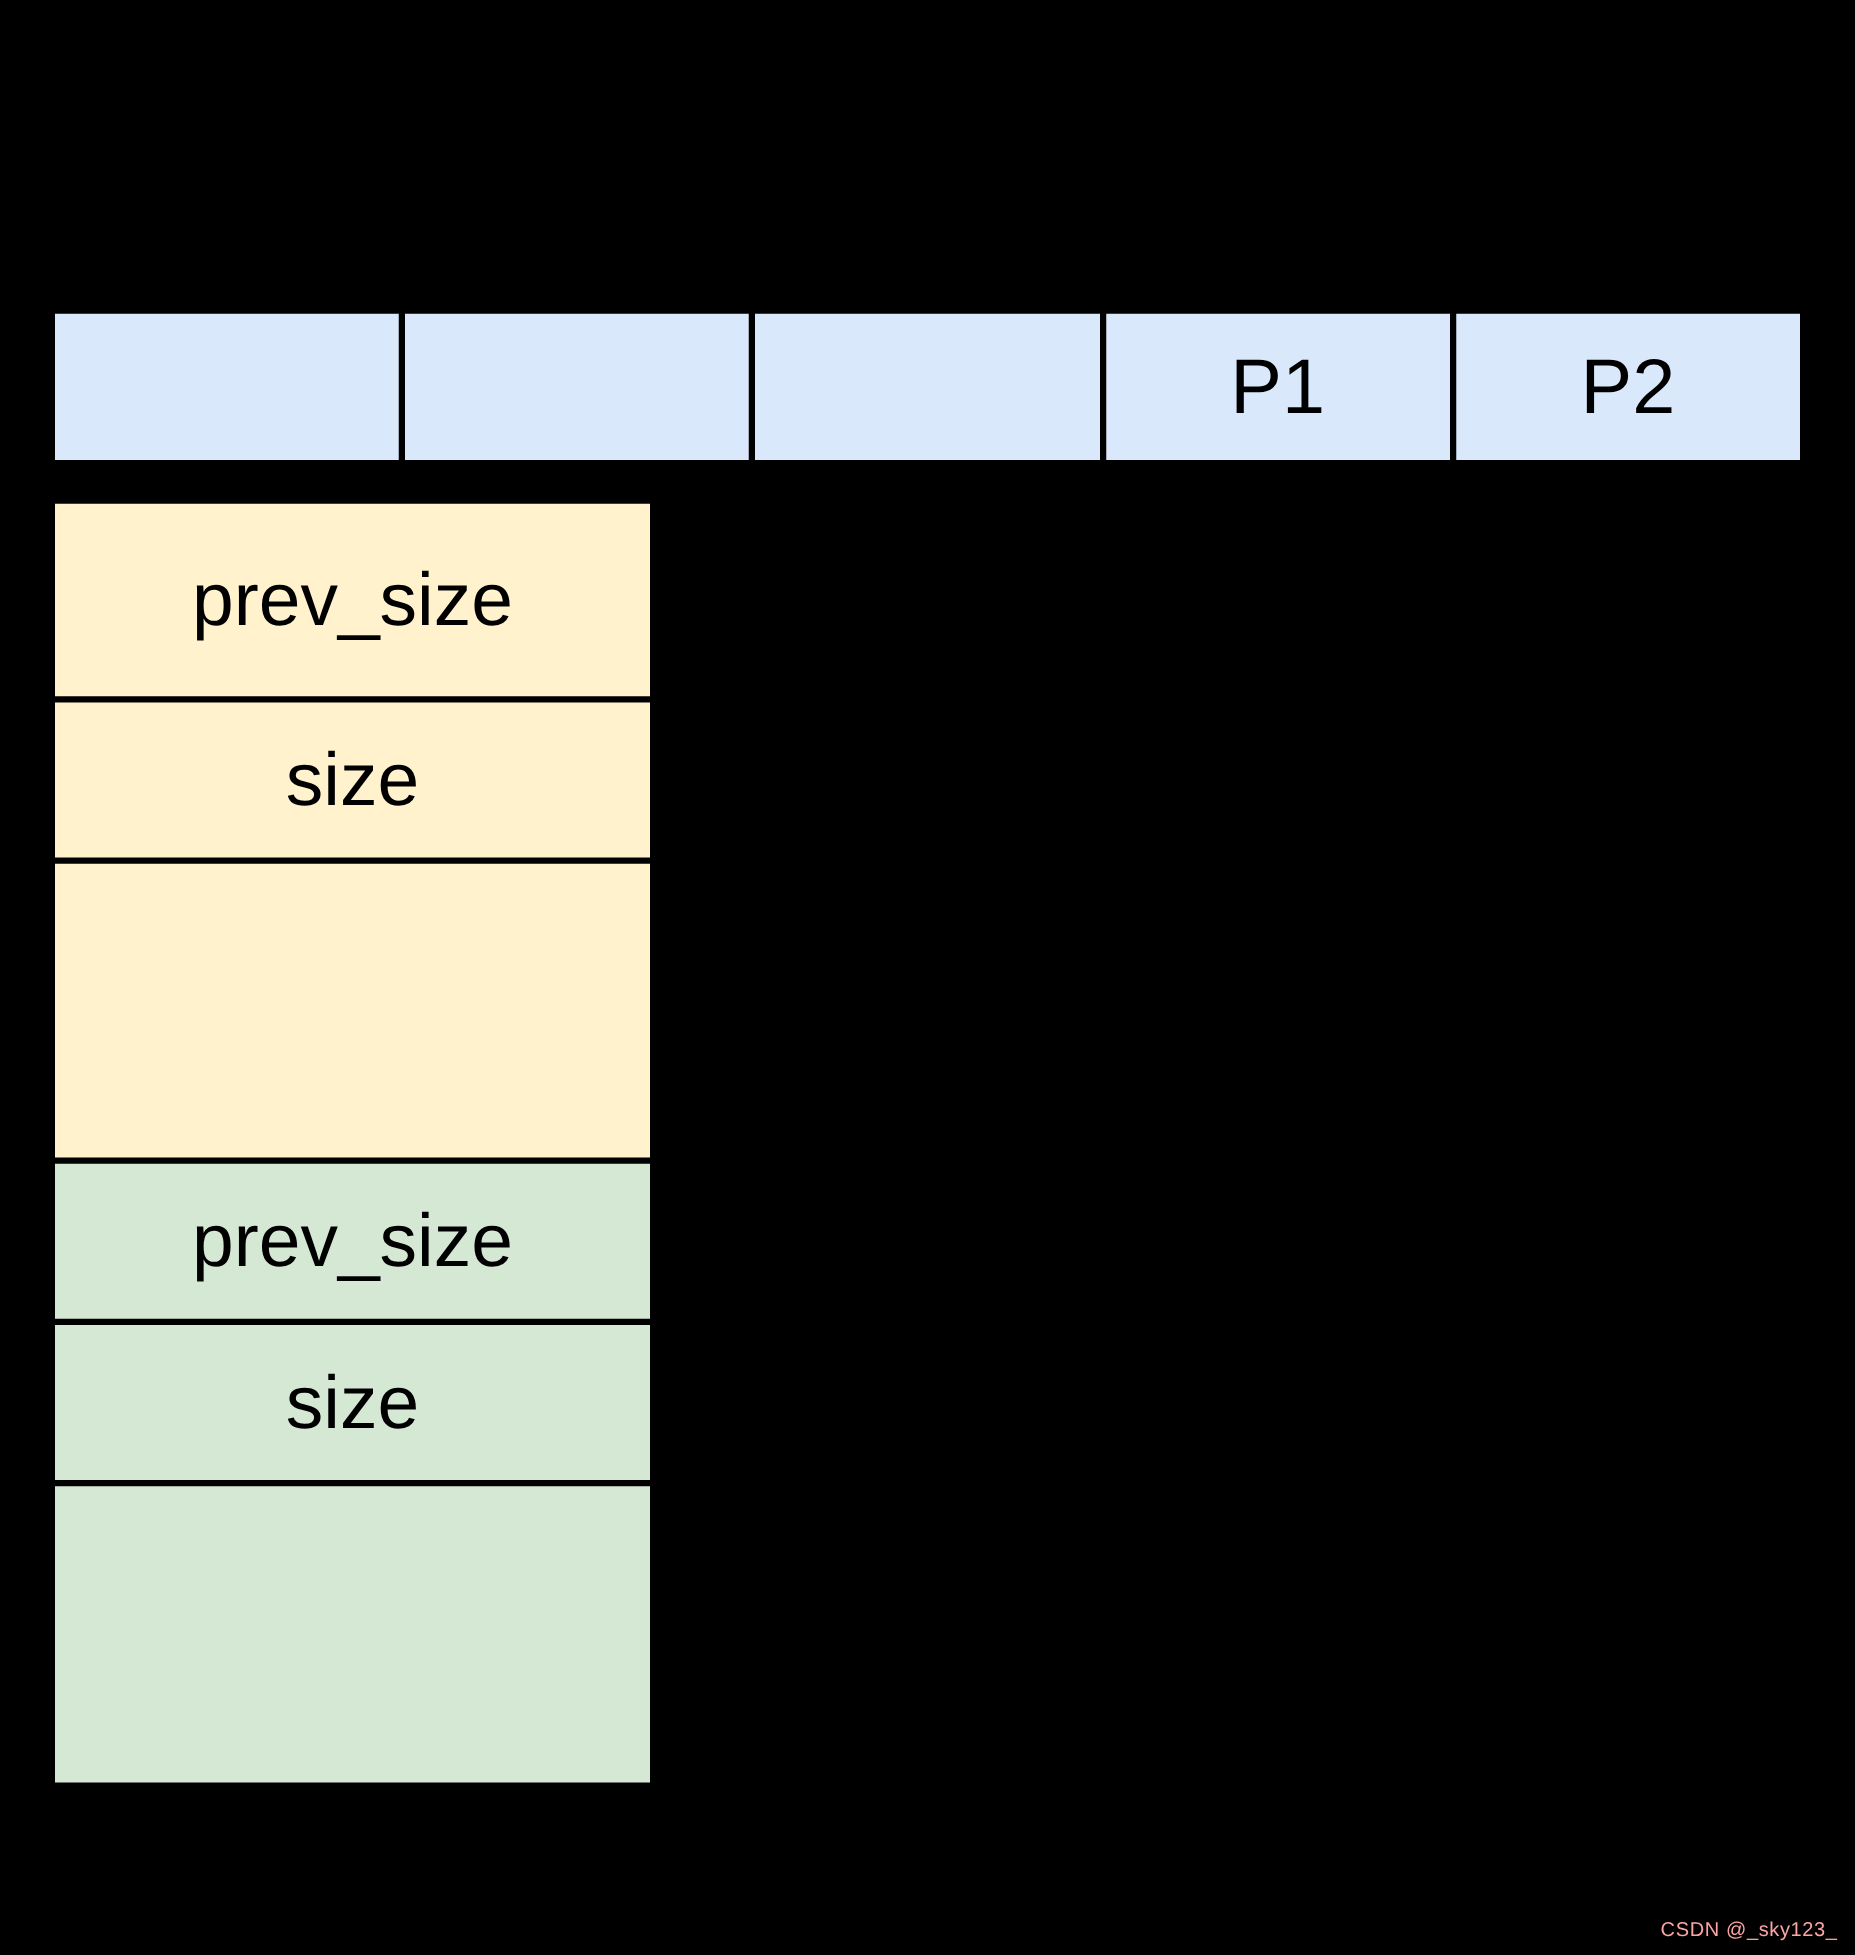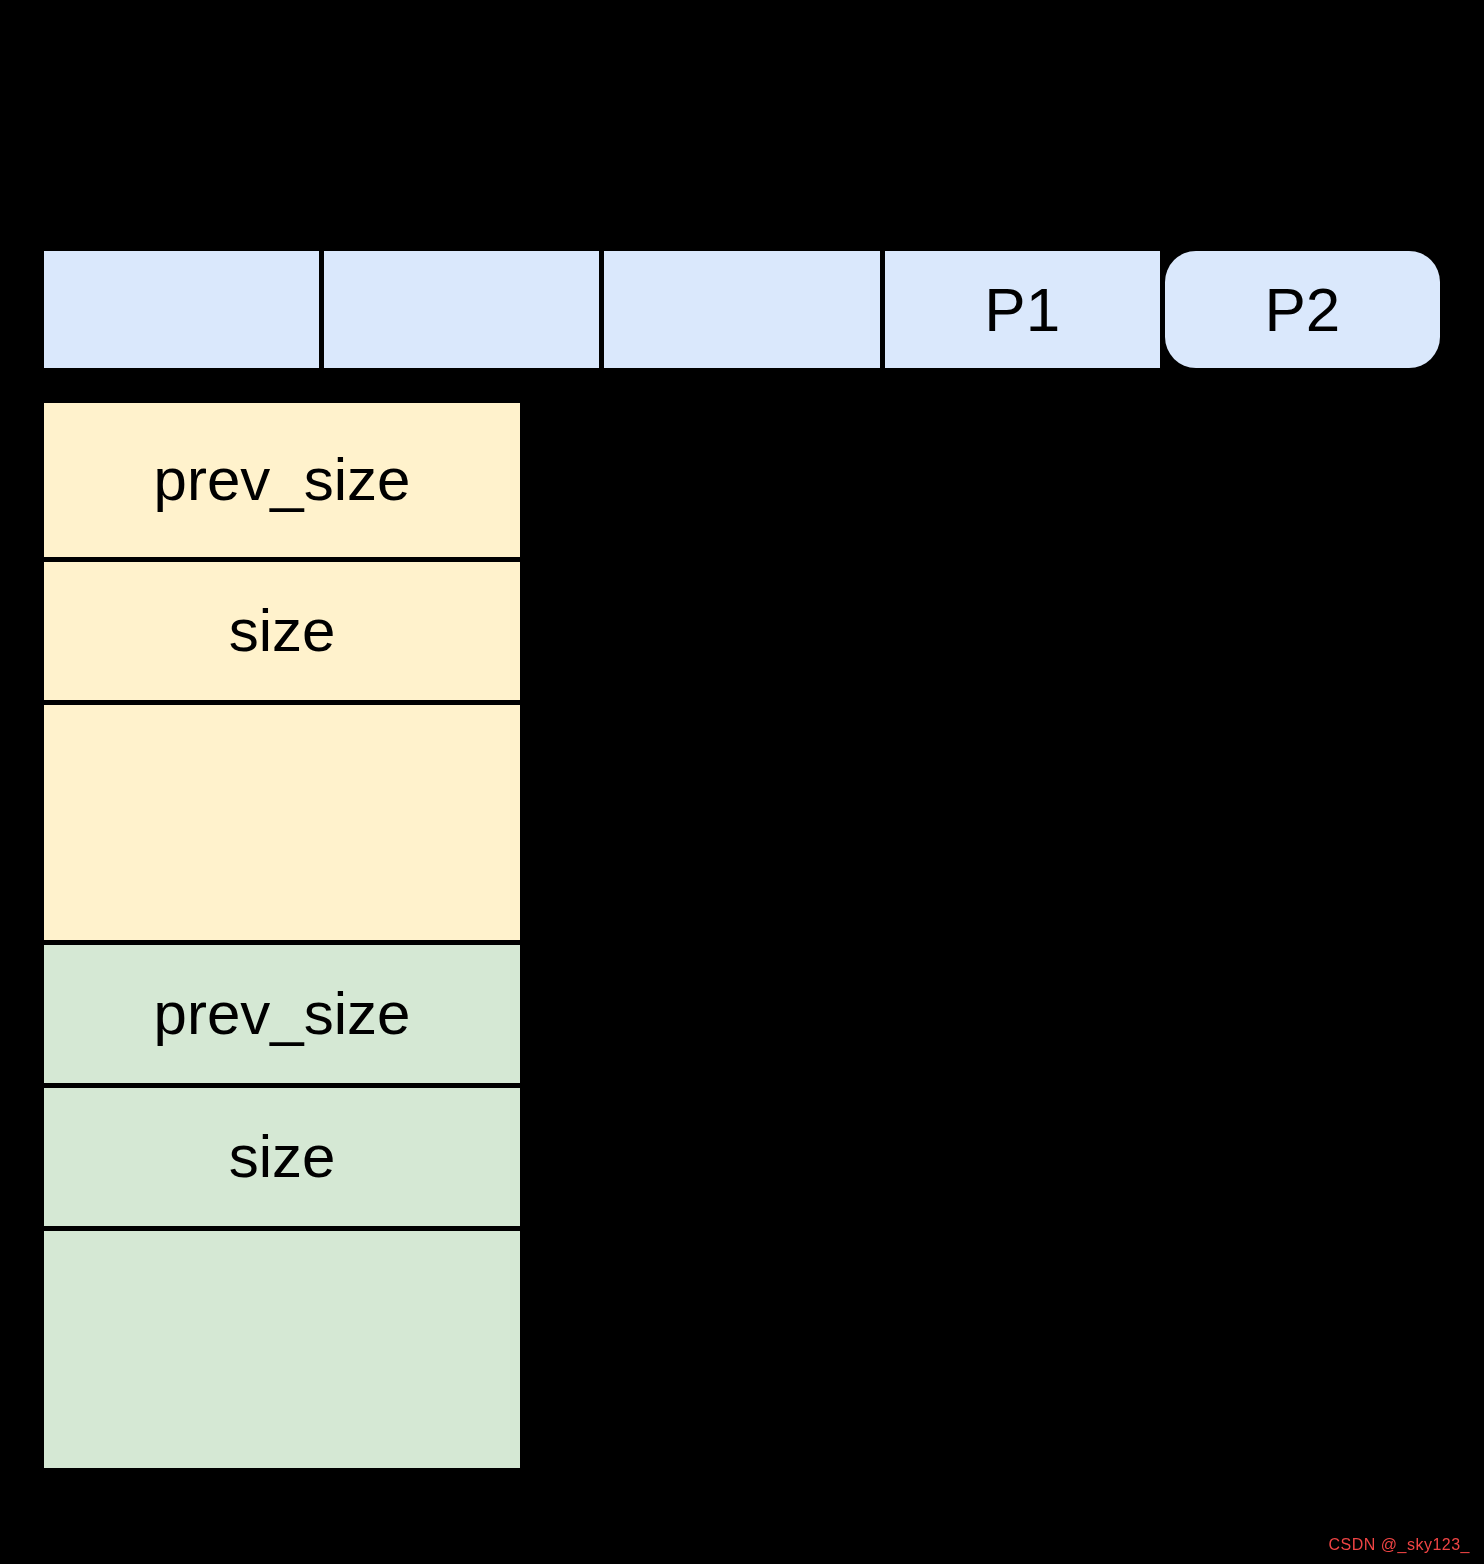--- a/index.html
+++ b/index.html
@@ -51,21 +51,21 @@
     gap: 5px;
   }
   .chunk-col .cell {
     display: flex;
     align-items: center;
     justify-content: center;
     font-size: 60px;
     color: #000000;
     line-height: 1;
   }
-  .h-field { height: 138px; }
+  .h-field { height: 124px; }
   .h-field-a { height: 154px; }
   .h-data-1 { height: 235px; }
   .h-data-2 { height: 237px; }
   
   .watermark {
     position: absolute;
     right: 14px;
     bottom: 10px;
     font-size: 16px;
     letter-spacing: 0.5px;
@@ -74,34 +74,34 @@
 </head>
 <body>
 
 <div class="canvas">
 
   <div class="pointer-row">
     <div class="cell" style="background: rgb(218, 232, 252);"></div>
     <div class="cell" style="background: rgb(218, 232, 252);"></div>
     <div class="cell" style="background: rgb(218, 232, 252);"></div>
     <div class="cell" style="background: rgb(218, 232, 252);">P1</div>
-    <div class="cell" style="background: rgb(218, 232, 252); border-radius: 31px;">P2</div>
+    <div class="cell" style="background: rgb(218, 232, 252);">P2</div>
   </div>
 
   <div class="chunk-col">
 
     <div class="chunk-group">
       <div class="cell h-field-a" style="background: rgb(255, 242, 204);">prev_size</div>
       <div class="cell h-field" style="background: rgb(255, 242, 204);">size</div>
       <div class="cell h-data-1" style="background: rgb(255, 242, 204);"></div>
     </div>
 
     <div class="chunk-group">
       <div class="cell h-field" style="background: rgb(213, 232, 212);">prev_size</div>
       <div class="cell h-field" style="background: rgb(213, 232, 212);">size</div>
       <div class="cell h-data-2" style="background: rgb(213, 232, 212);"></div>
     </div>
 
   </div>
 
-  <div class="watermark" style="color: #ef4444;">CSDN @_sky123_</div>
+  <div class="watermark" style="color: #fca5a5;">CSDN @_sky123_</div>
 
 </div>
 
 </body></html>

